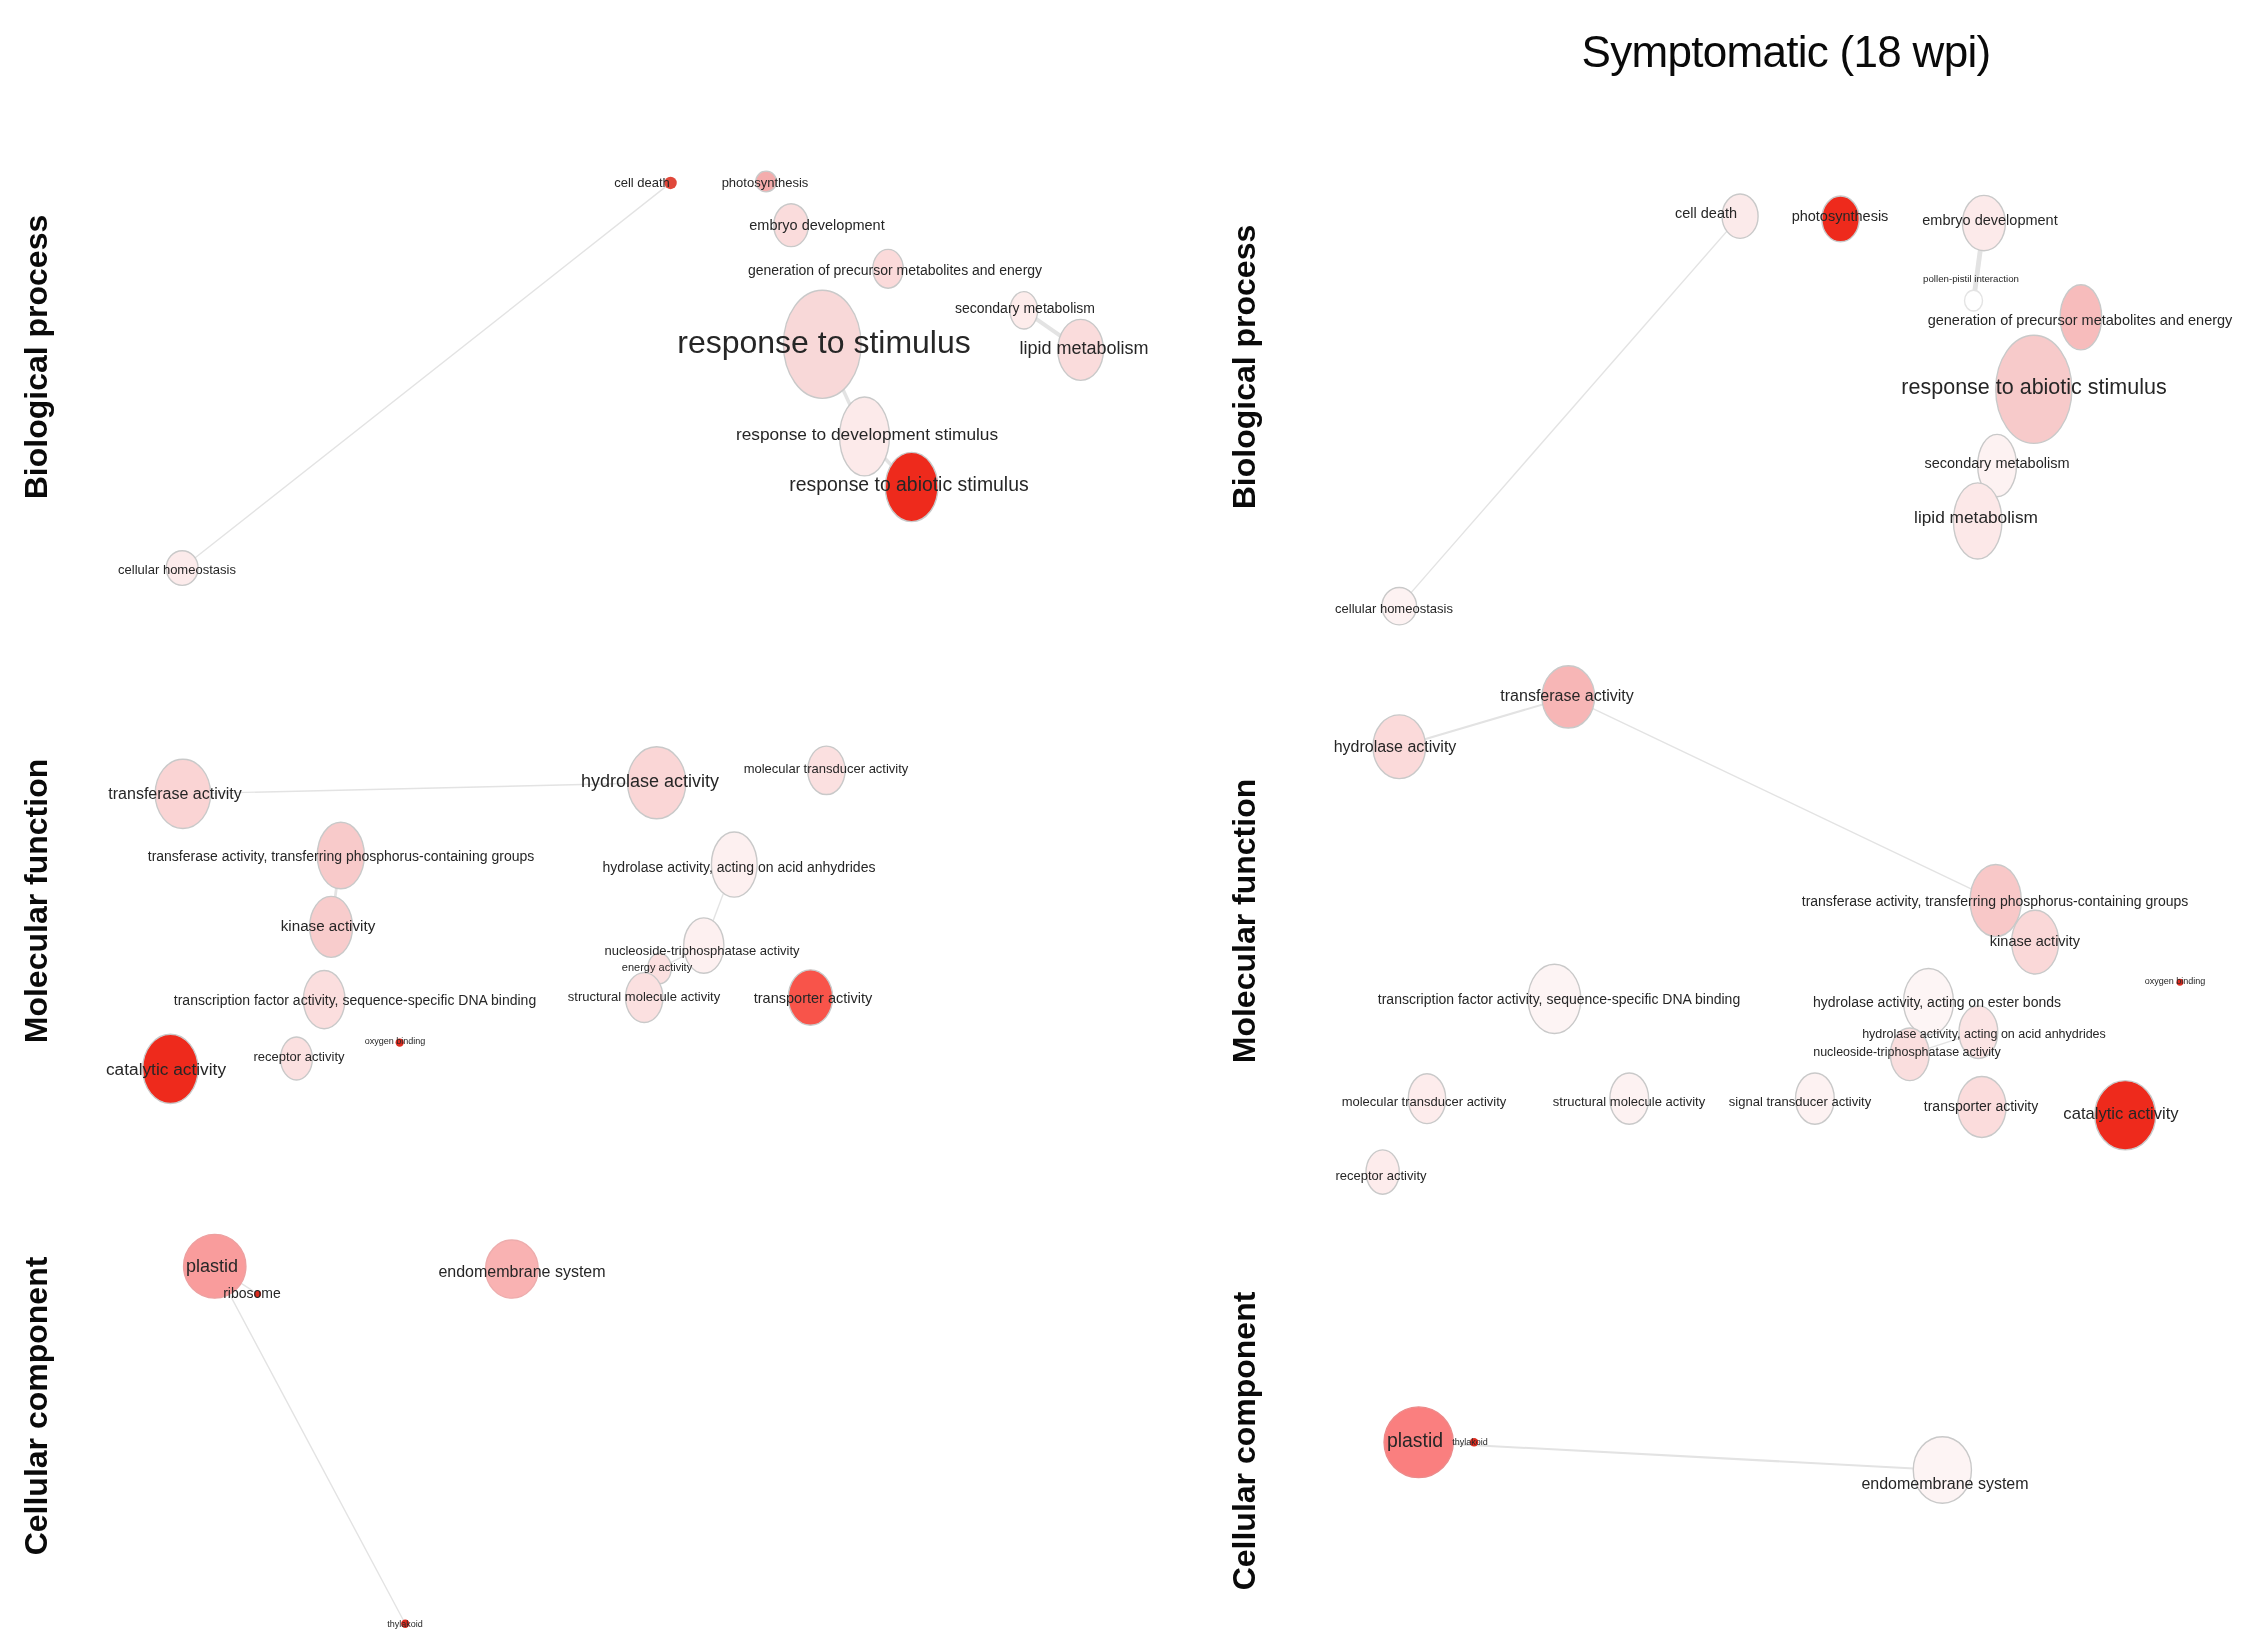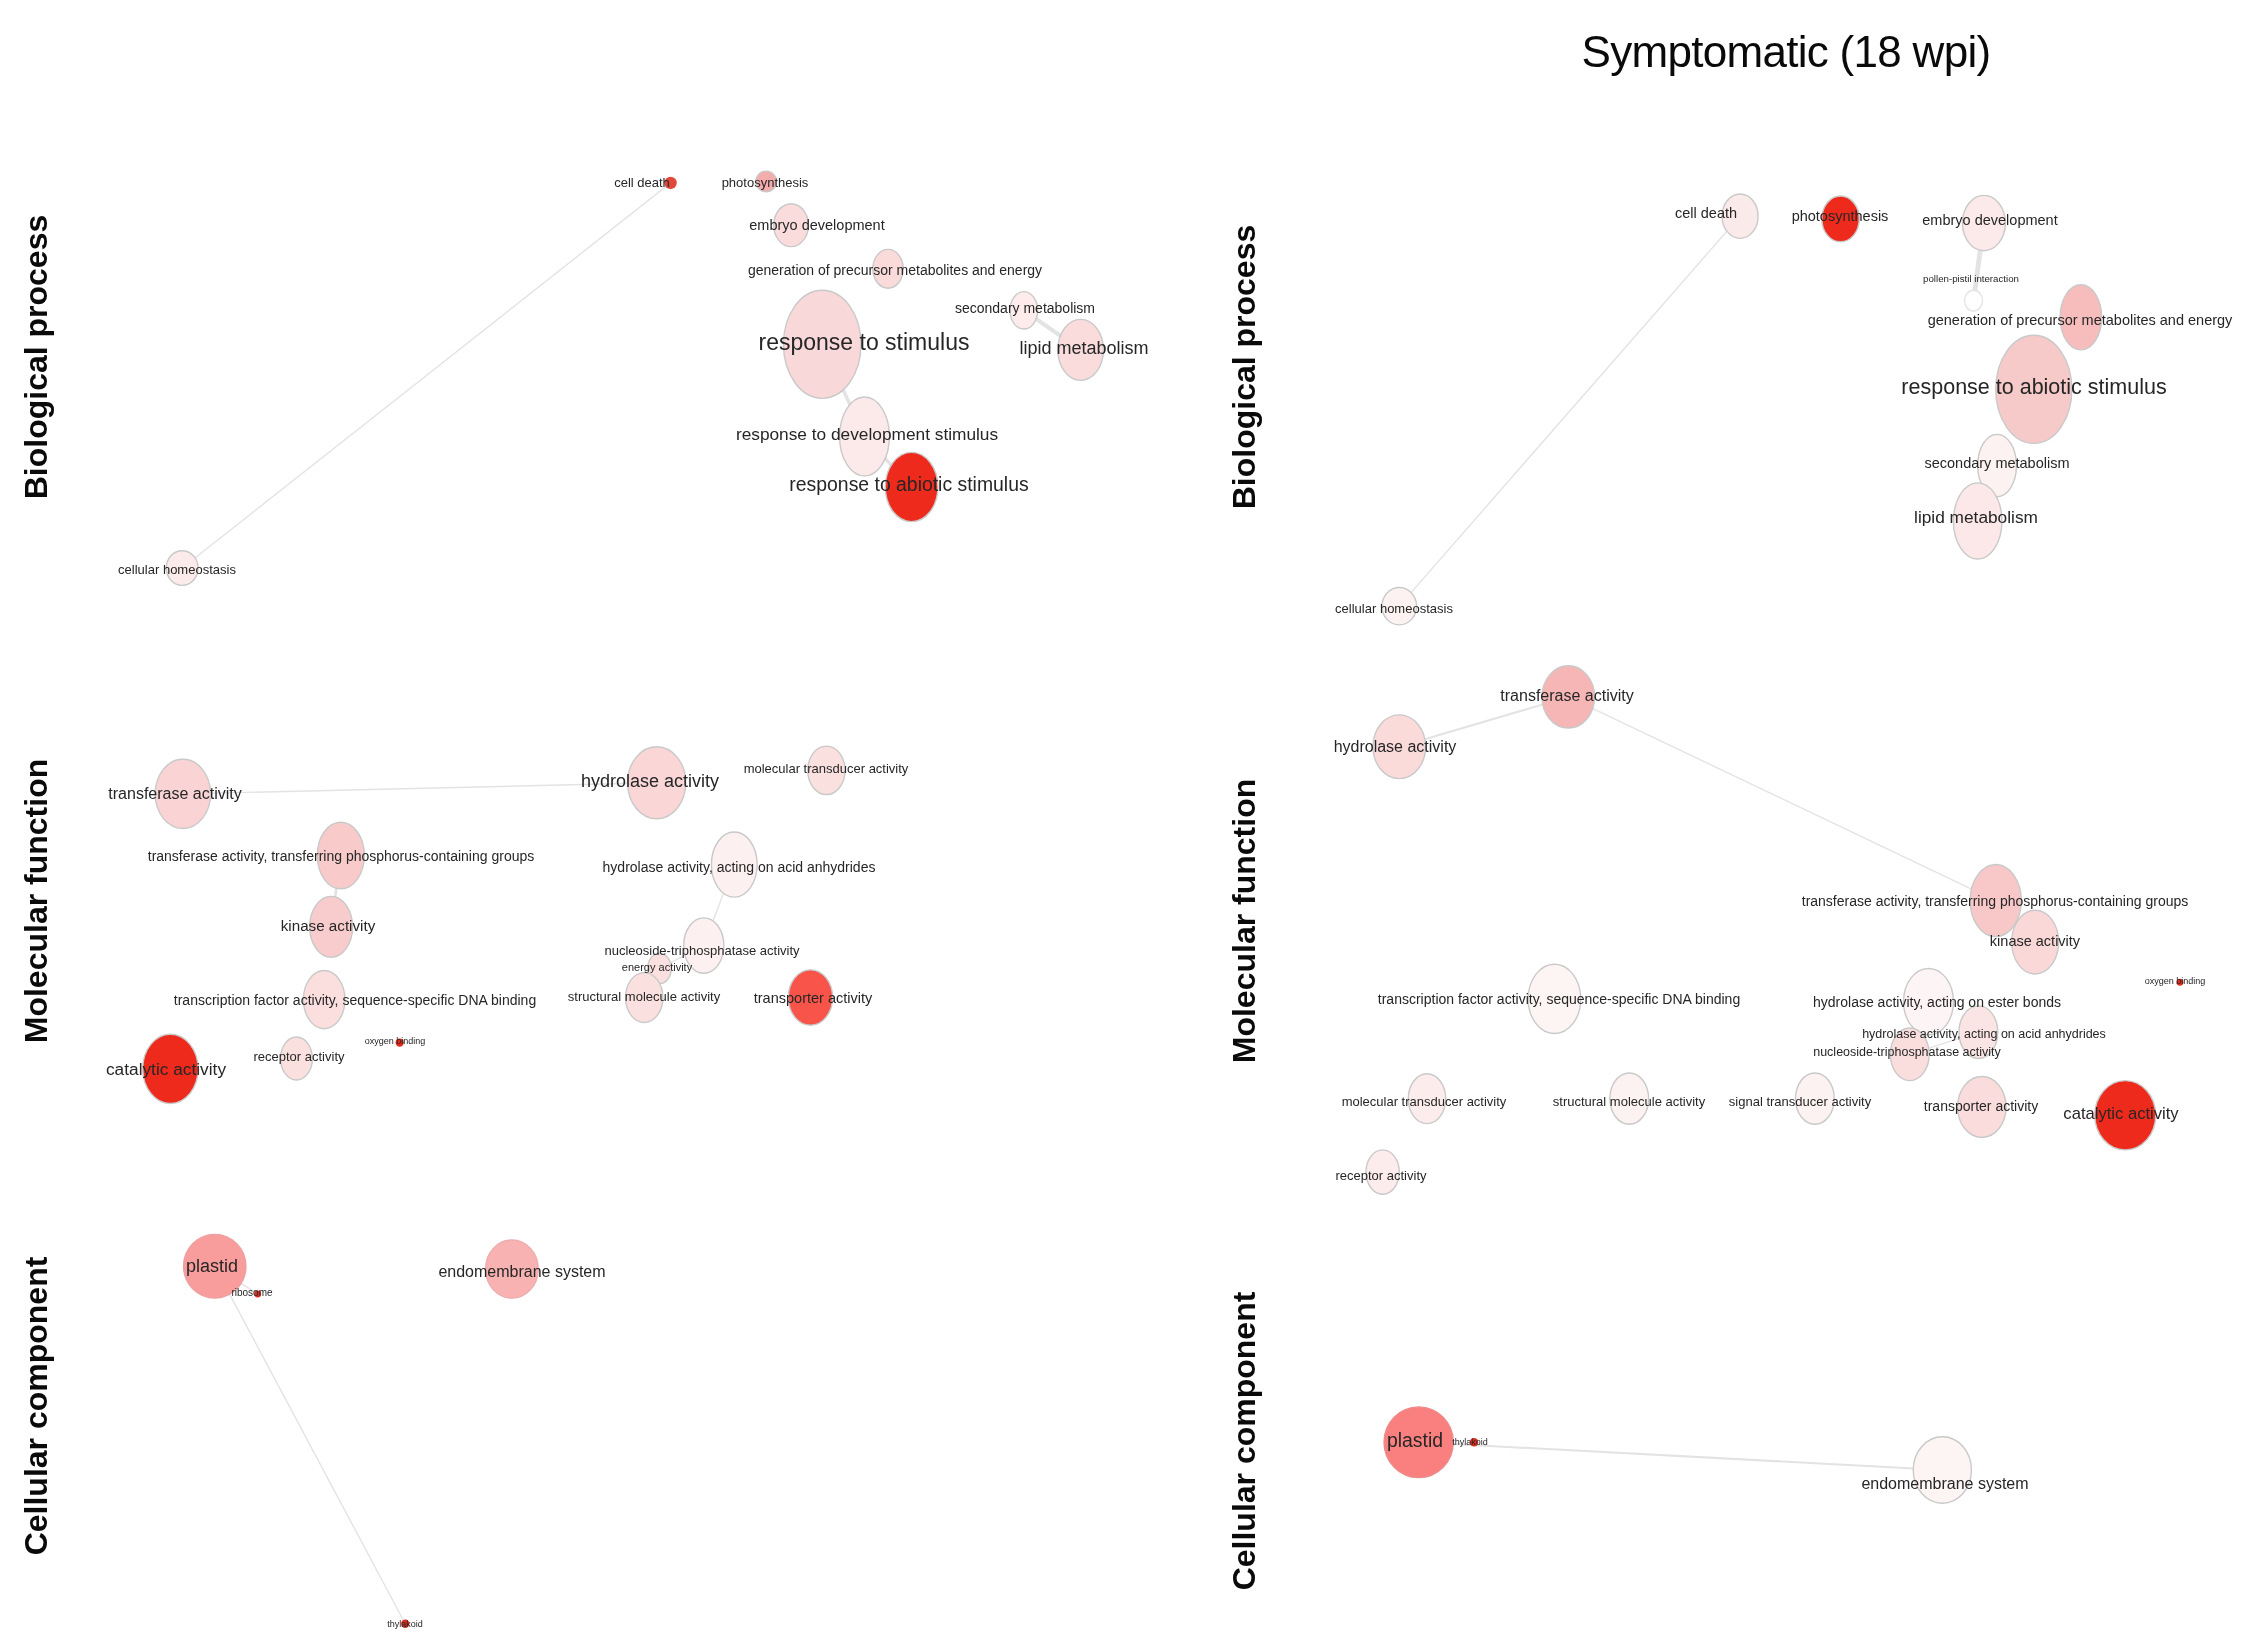--- a/index.html
+++ b/index.html
@@ -113,21 +113,21 @@
       <ellipse cx="3068" cy="1610" rx="44" ry="50" fill="#ee2a1c" stroke="#c9c9c9" stroke-width="2"></ellipse>
       <ellipse cx="1996" cy="1692" rx="24" ry="32" fill="#fdecec" stroke="#c9c9c9" stroke-width="2"></ellipse>
       <ellipse cx="2048" cy="2082" rx="50" ry="51" fill="#fa7f7f" stroke="#ec8a8a" stroke-width="2"></ellipse>
       <ellipse cx="2128" cy="2082" rx="6" ry="6" fill="#dd2b1e"></ellipse>
       <ellipse cx="2804" cy="2122" rx="42" ry="48" fill="#fdf4f4" stroke="#c9c9c9" stroke-width="2"></ellipse>
     </svg>
     <div class="node-label" style="left: 642px; top: 182px; font-size: 13px;">cell death</div>
     <div class="node-label" style="left: 765px; top: 182px; font-size: 13px;">photosynthesis</div>
     <div class="node-label" style="left: 817px; top: 225px; font-size: 14.5px;">embryo development</div>
     <div class="node-label" style="left: 895px; top: 270px; font-size: 14px;">generation of precursor metabolites and energy</div>
-    <div class="node-label" style="left: 824px; top: 342px; font-size: 23px; margin-left: 40px;">response to stimulus</div>
+    <div class="node-label" style="left: 824px; top: 342px; font-size: 32px;">response to stimulus</div>
     <div class="node-label" style="left: 1025px; top: 308px; font-size: 14px;">secondary metabolism</div>
     <div class="node-label" style="left: 1084px; top: 348px; font-size: 18px;">lipid metabolism</div>
     <div class="node-label" style="left: 867px; top: 435px; font-size: 17.3px;">response to development stimulus</div>
     <div class="node-label" style="left: 909px; top: 485px; font-size: 19.4px;">response to abiotic stimulus</div>
     <div class="node-label" style="left: 177px; top: 569px; font-size: 13px;">cellular homeostasis</div>
     <div class="section-label" style="left: 36px; top: 357px;">Biological process</div>
     <div class="node-label" style="left: 175px; top: 794px; font-size: 16px;">transferase activity</div>
     <div class="node-label" style="left: 650px; top: 781px; font-size: 18px;">hydrolase activity</div>
     <div class="node-label" style="left: 826px; top: 768px; font-size: 13px;">molecular transducer activity</div>
     <div class="node-label" style="left: 341px; top: 856px; font-size: 14px;">transferase activity, transferring phosphorus-containing groups</div>
@@ -136,21 +136,21 @@
     <div class="node-label" style="left: 702px; top: 950px; font-size: 13px;">nucleoside-triphosphatase activity</div>
     <div class="node-label" style="left: 657px; top: 967px; font-size: 11px;">energy activity</div>
     <div class="node-label" style="left: 355px; top: 1000px; font-size: 14px;">transcription factor activity, sequence-specific DNA binding</div>
     <div class="node-label" style="left: 644px; top: 996px; font-size: 13px;">structural molecule activity</div>
     <div class="node-label" style="left: 813px; top: 998px; font-size: 14.5px;">transporter activity</div>
     <div class="node-label" style="left: 166px; top: 1070px; font-size: 17.3px;">catalytic activity</div>
     <div class="node-label" style="left: 299px; top: 1056px; font-size: 13px;">receptor activity</div>
     <div class="node-label" style="left: 395px; top: 1041px; font-size: 9px;">oxygen binding</div>
     <div class="section-label" style="left: 36px; top: 901px;">Molecular function</div>
     <div class="node-label" style="left: 212px; top: 1266px; font-size: 18px;">plastid</div>
-    <div class="node-label" style="left: 252px; top: 1293px; font-size: 10px;">ribosome</div>
+    <div class="node-label" style="left: 252px; top: 1293px; font-size: 14px;">ribosome</div>
     <div class="node-label" style="left: 522px; top: 1272px; font-size: 16px;">endomembrane system</div>
     <div class="node-label" style="left: 405px; top: 1624px; font-size: 9px;">thylakoid</div>
     <div class="section-label" style="left: 36px; top: 1406px;">Cellular component</div>
     <div class="node-label" style="left: 1706px; top: 213px; font-size: 14.5px;">cell death</div>
     <div class="node-label" style="left: 1840px; top: 216px; font-size: 14.5px;">photosynthesis</div>
     <div class="node-label" style="left: 1990px; top: 220px; font-size: 14.5px;">embryo development</div>
     <div class="node-label" style="left: 1971px; top: 279px; font-size: 9.7px;">pollen-pistil interaction</div>
     <div class="node-label" style="left: 2080px; top: 320px; font-size: 14.5px;">generation of precursor metabolites and energy</div>
     <div class="node-label" style="left: 2034px; top: 388px; font-size: 21.5px;">response to abiotic stimulus</div>
     <div class="node-label" style="left: 1997px; top: 463px; font-size: 14.5px;">secondary metabolism</div>

